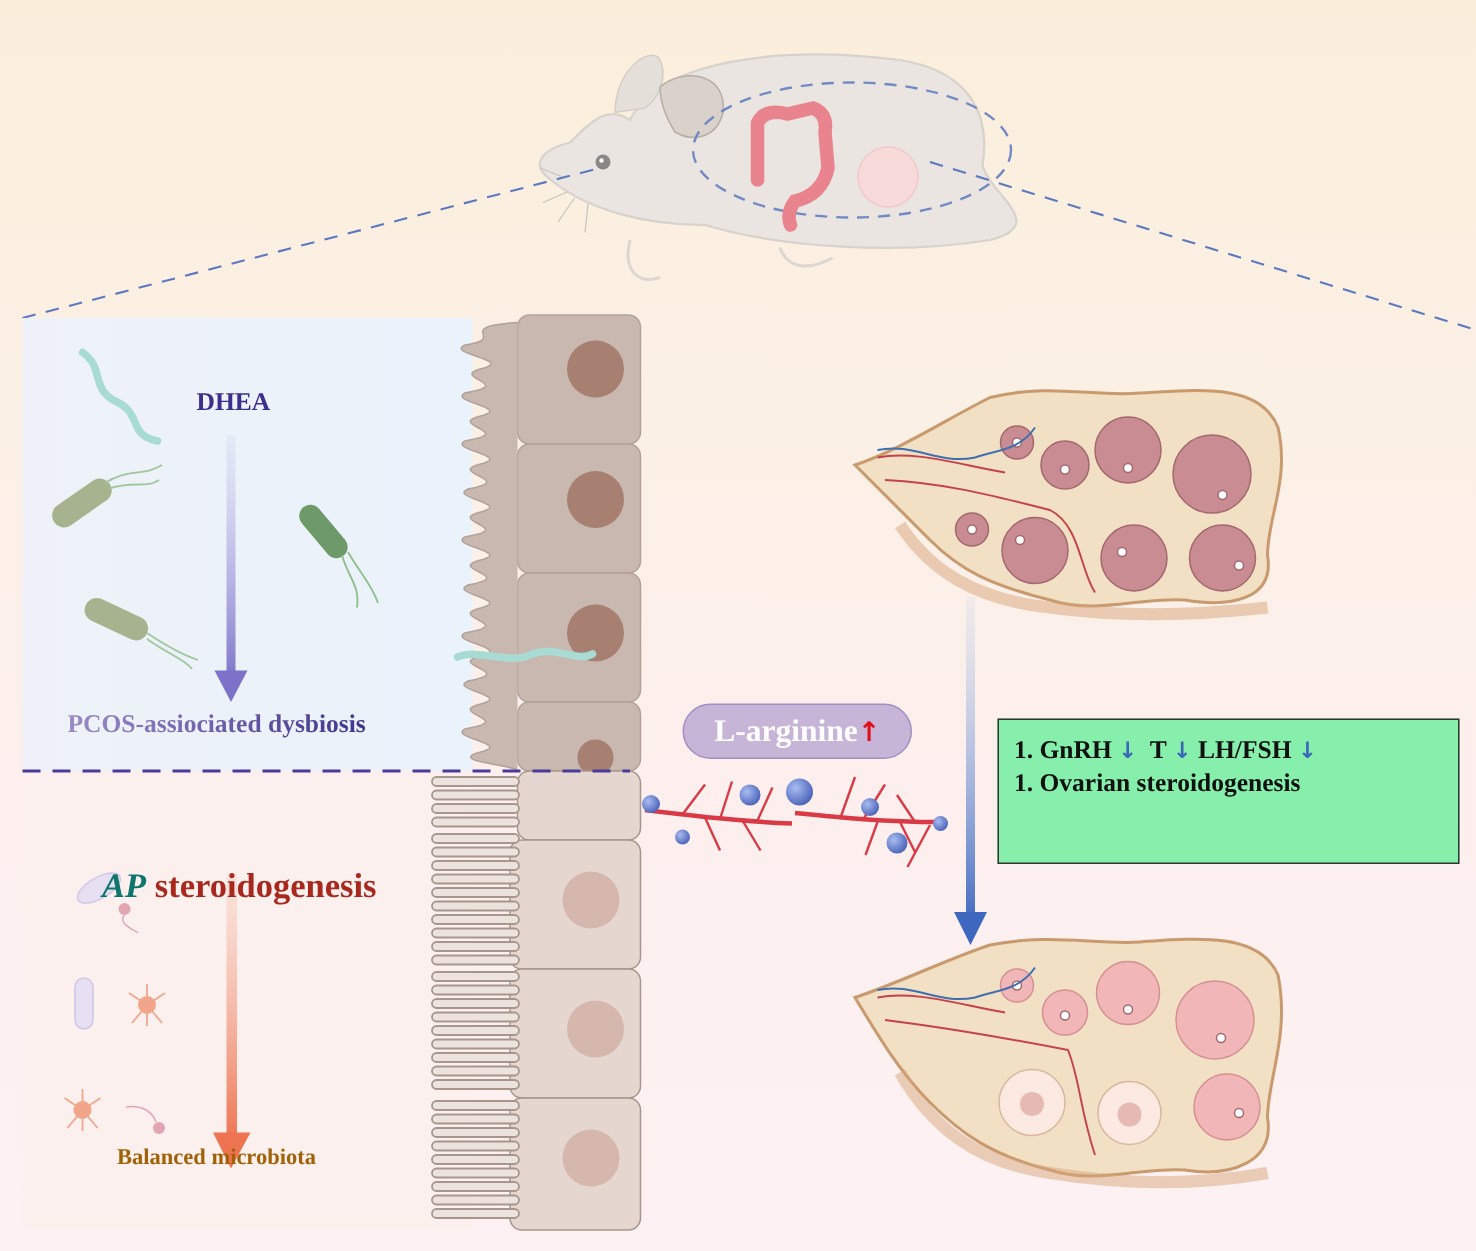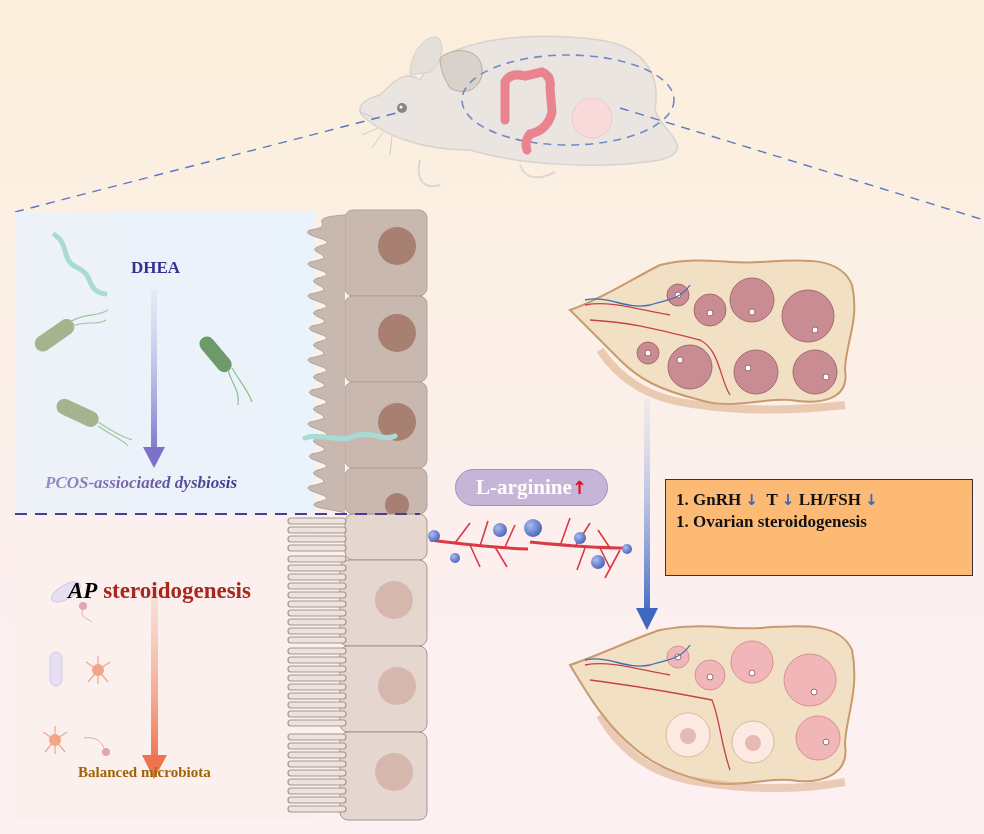--- a/index.html
+++ b/index.html
@@ -13,27 +13,27 @@
   .upper-panel {
     position: absolute; left: 15px; top: 212px; width: 300px; height: 302px;
     background: linear-gradient(90deg, #eef2f8 0%, #eaf2fb 100%);
   }
   .lower-panel {
     position: absolute; left: 15px; top: 514px; width: 300px; height: 306px;
     background: #fbf0ee;
   }
   .label { position: absolute; font-weight: bold; white-space: nowrap; }
   .dhea { left: 131px; top: 258px; font-size: 17px; color: #3a2f8c; }
-  .dysbiosis { left: 45px; top: 473px; font-size: 17px; color: #4a3d92; background: linear-gradient(90deg,#9b8cc6,#3f338c); -webkit-background-clip: text; background-clip: text; color: transparent; font-style: italic; }
+  .dysbiosis { left: 45px; top: 473px; font-size: 17px; color: #4a3d92; background: linear-gradient(90deg,#9b8cc6,#3f338c); -webkit-background-clip: text; background-clip: text; color: transparent; }
   .ap { left: 68px; top: 578px; font-size: 23px; color: #a8281e; }
-  .ap i { color: #000000; }
+  .ap i { color: #0f766e; }
   .balanced { left: 78px; top: 764px; font-size: 15px; color: #a16207; }
   .info-box {
     position: absolute; left: 665px; top: 479px; width: 308px; height: 97px;
-    background: #fdba74; border: 1.5px solid #333; box-sizing: border-box;
+    background: #86efac; border: 1.5px solid #333; box-sizing: border-box;
     padding: 9px 0 0 10px; font-size: 17px; font-weight: bold; color: #111; line-height: 22px;
   }
   .info-box .dn { color: #3c66b8; font-family: "DejaVu Sans", sans-serif; font-weight: bold; font-size: 15px; }
   .arg-pill {
     position: absolute; left: 455px; top: 469px; width: 153px; height: 37px;
     border-radius: 19px; background: #c7b5d8; border: 1.5px solid #a48fc2; box-sizing: border-box;
     color: #fff; font-weight: bold; font-size: 21px; text-align: center; line-height: 34px;
   }
   .arg-pill .up { color: #e0101a; font-family: "DejaVu Sans", sans-serif; font-size: 18px; }
 </style>

